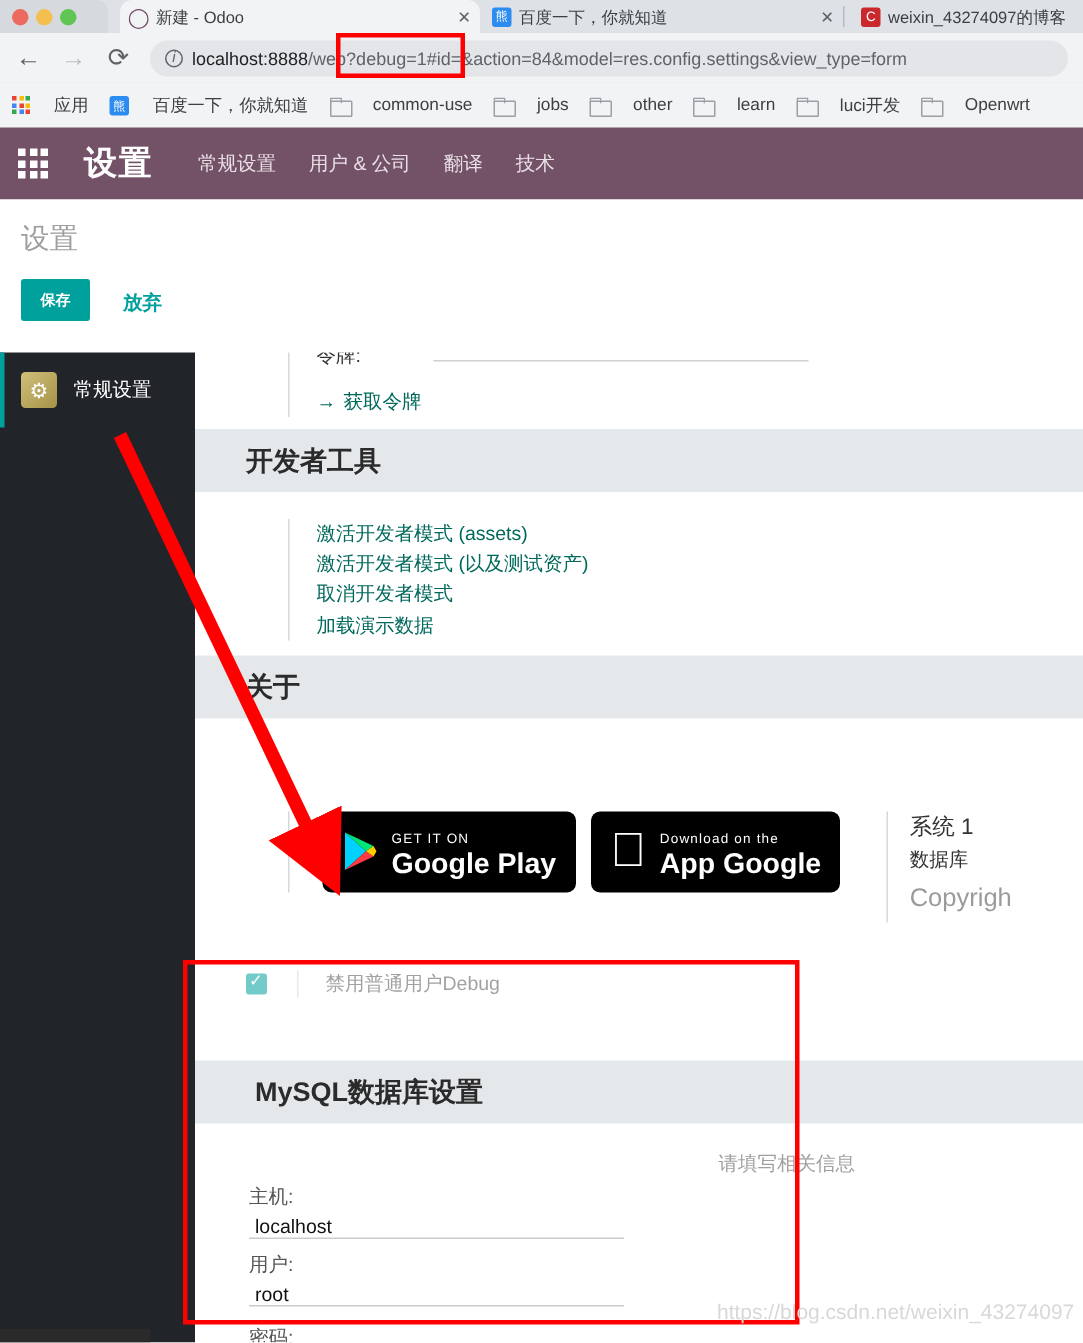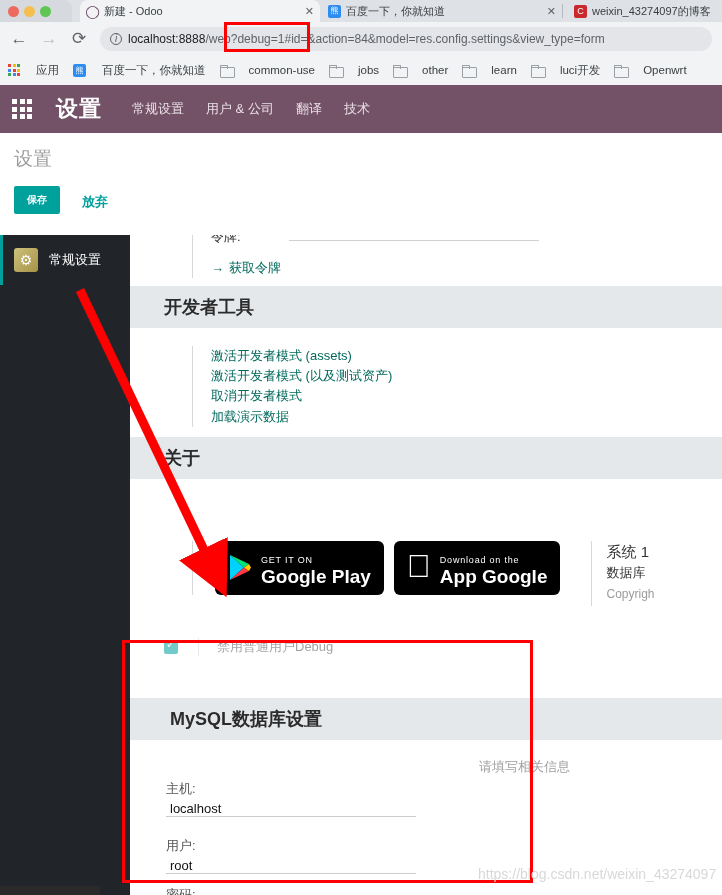--- a/index.html
+++ b/index.html
@@ -107,21 +107,21 @@
   .apple-glyph { color:#ffffff; font-size:32px; line-height:1; margin-top:-4px; }
   .badge-txt-sm { color:#ffffff; font-size:9px; letter-spacing:.8px; line-height:1.1; }
   .badge-txt-lg { color:#ffffff; font-size:19px; font-weight:bold; line-height:1.05; }
 
   .about-row { display:flex; gap:1px; align-items:flex-start;margin-top:44px; }
   .about-left { border-left:1px solid #d8d8d8; padding-left:22px; margin-left:28px; }
   .about-right { border-left:1px solid #d8d8d8; padding-left:14px; margin-left:30px;
                  white-space:nowrap; overflow:hidden; }
   .about-right .r1 { font-size:15px; color:#333; line-height:1.5; }
   .about-right .r2 { font-size:13px; color:#333; line-height:1.6; }
-  .about-right .r3 { font-size:12px; color:#9b9b9b; line-height:1.8; }
+  .about-right .r3 { font-size:17px; color:#9b9b9b; line-height:1.8; }
 
   .chk-row { display:flex; align-items:flex-start; gap:0; opacity:.55; }
   .chk { width:14px; height:14px; background:#00a09d; border-radius:2px; position:relative;
          flex:0 0 14px; margin-top:2px; }
   .chk:after { content:"\2713"; position:absolute; left:2px; top:-2px; color:#fff; font-size:11px; }
   .chk-label { border-left:1px solid #d8d8d8; padding-left:18px; margin-left:20px;
                font-size:13px; color:#555; }
 
   .mysql-field { max-width:250px; margin-left:2px;margin-top:24px; }
   .mysql-label { font-size:13px; color:#555; padding-bottom:1px; }
@@ -332,21 +332,21 @@
   </div>
 
   <div class="sec-head" style="margin-top:38px;padding-left:40px;">MySQL数据库设置</div>
   <div class="block" style="padding-top:16px;">
     <div class="hint" style="top:18px;">请填写相关信息</div>
 
     <div class="mysql-field">
       <div class="mysql-label">主机:</div>
       <div class="mysql-value">localhost</div>
     </div>
-    <div class="mysql-field" style="margin-top:20px;">
+    <div class="mysql-field" style="margin-top:8px;">
       <div class="mysql-label">用户:</div>
       <div class="mysql-value">root</div>
     </div>
     <div class="mysql-field" style="margin-top:12px;">
       <div class="mysql-label">密码:</div>
       <div class="mysql-value">admin</div>
     </div>
   </div>
 </div>
 

